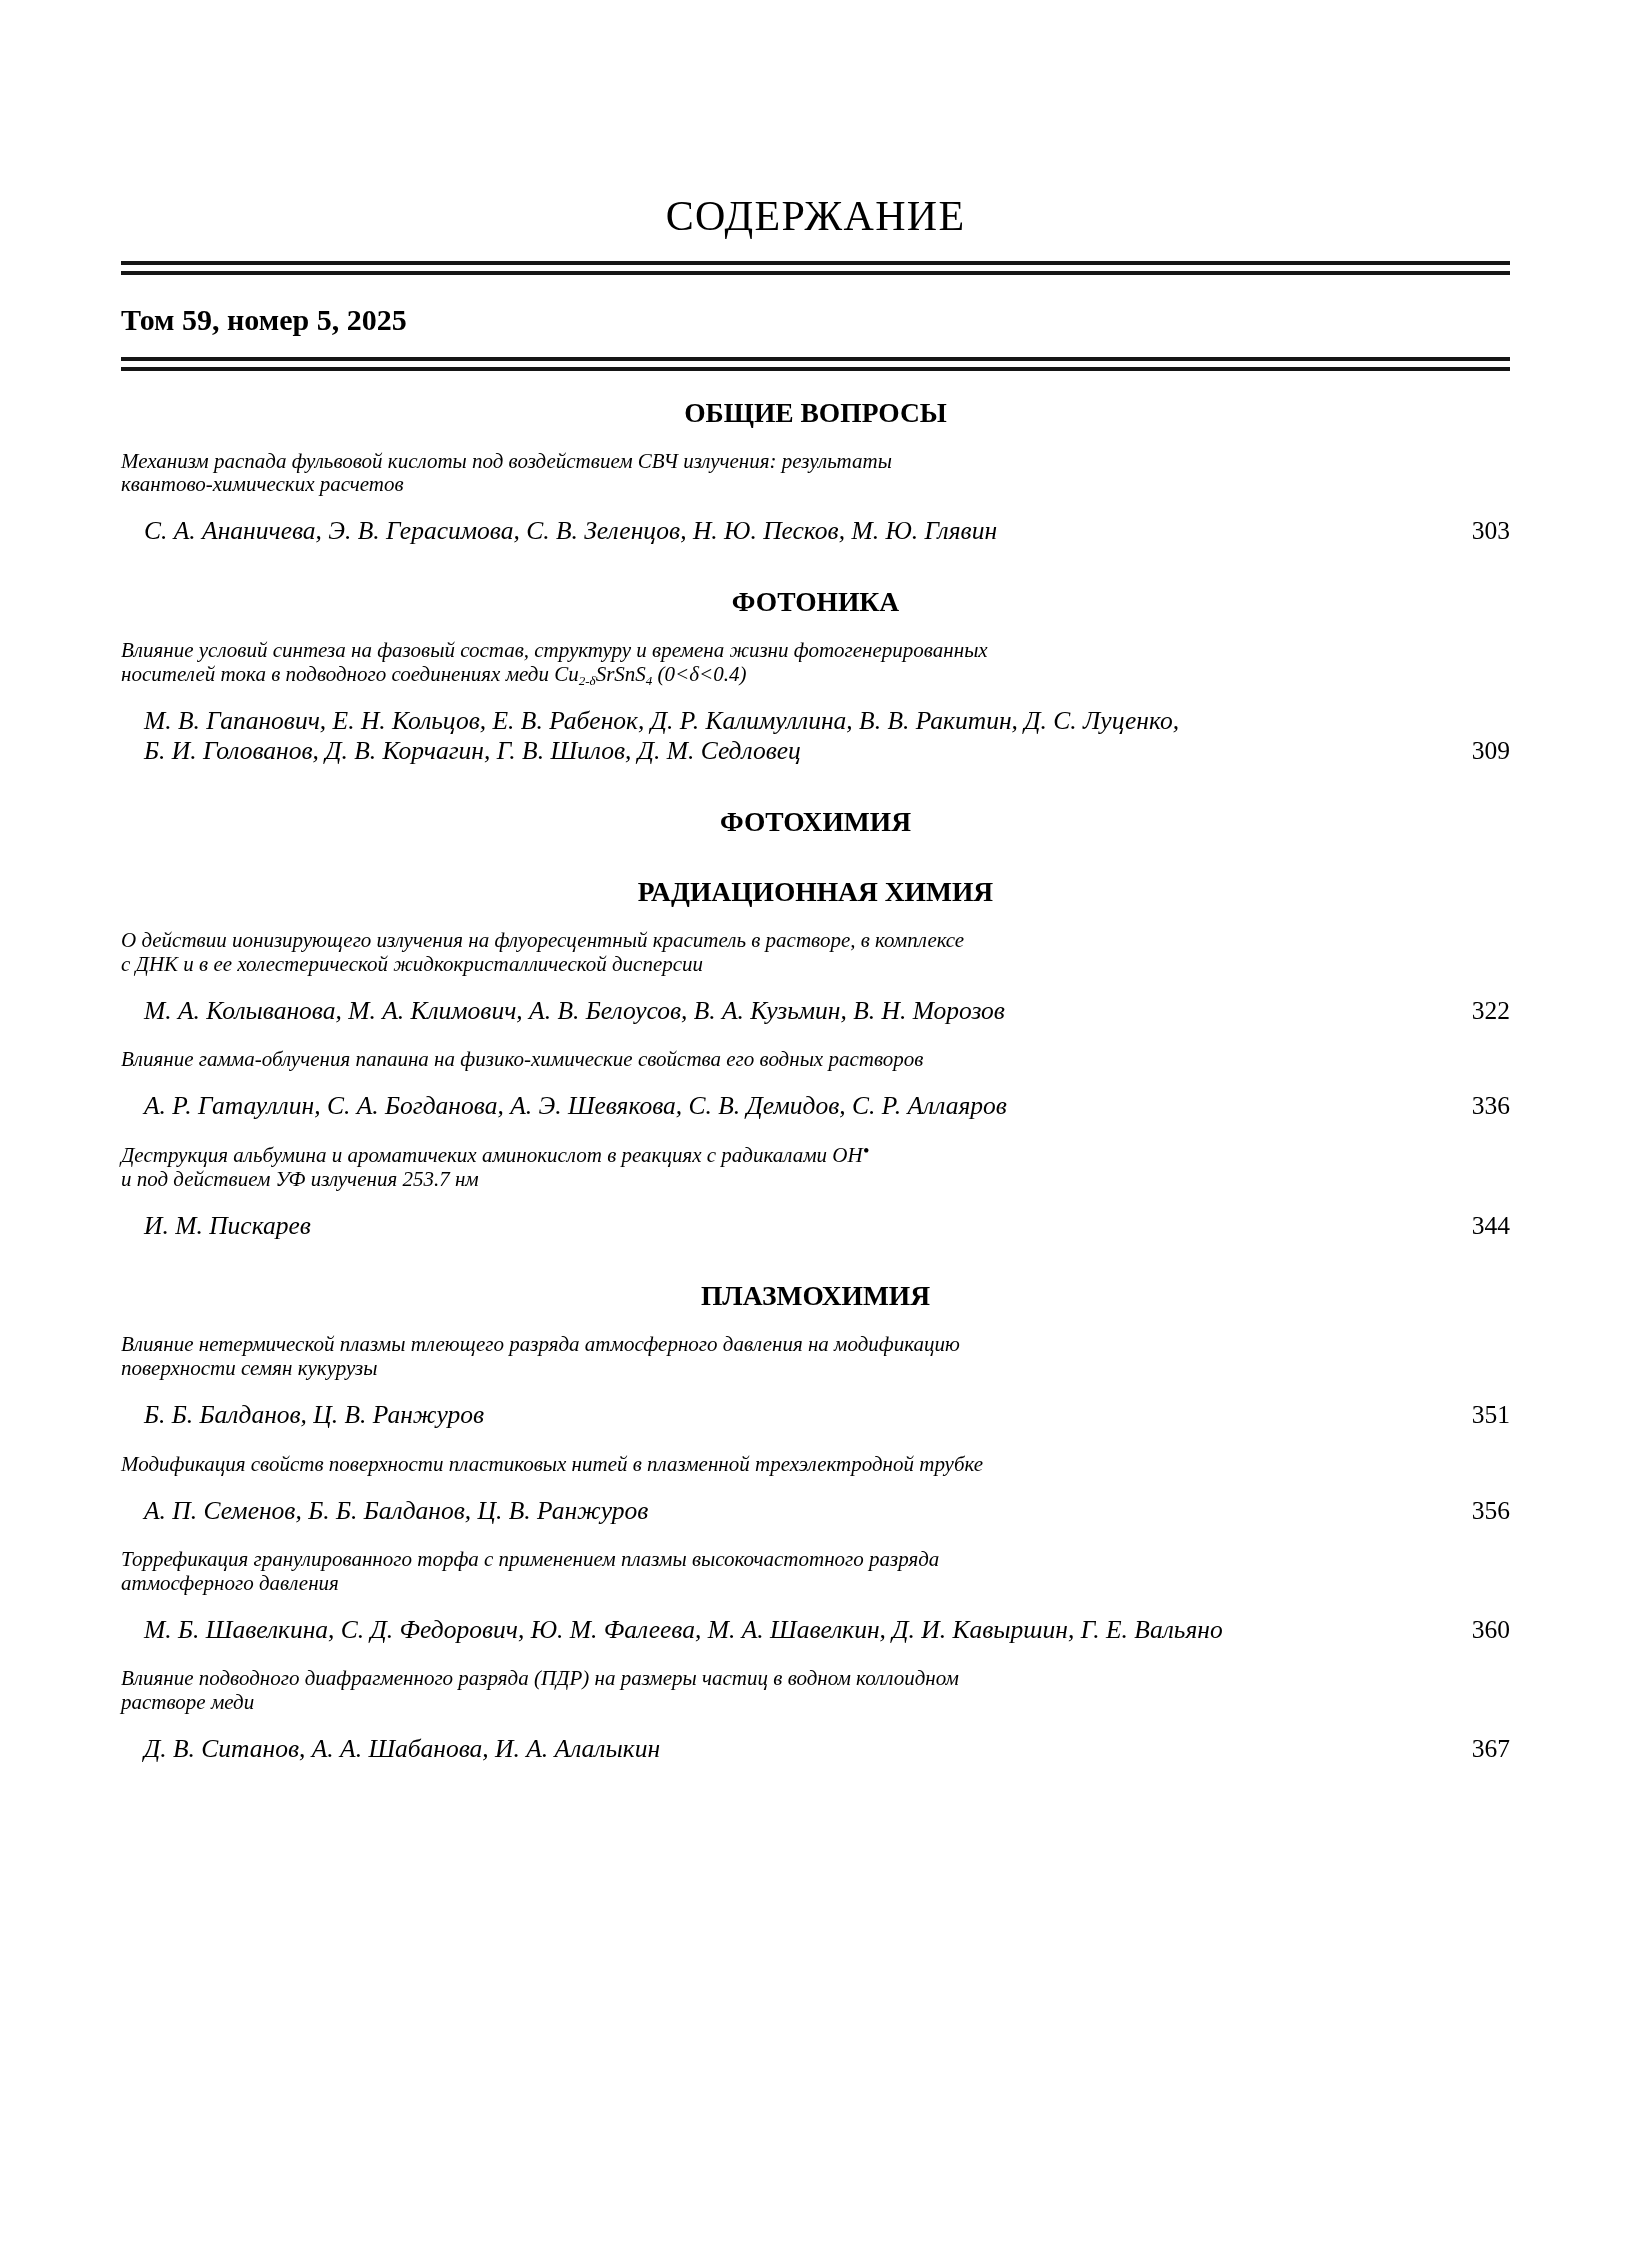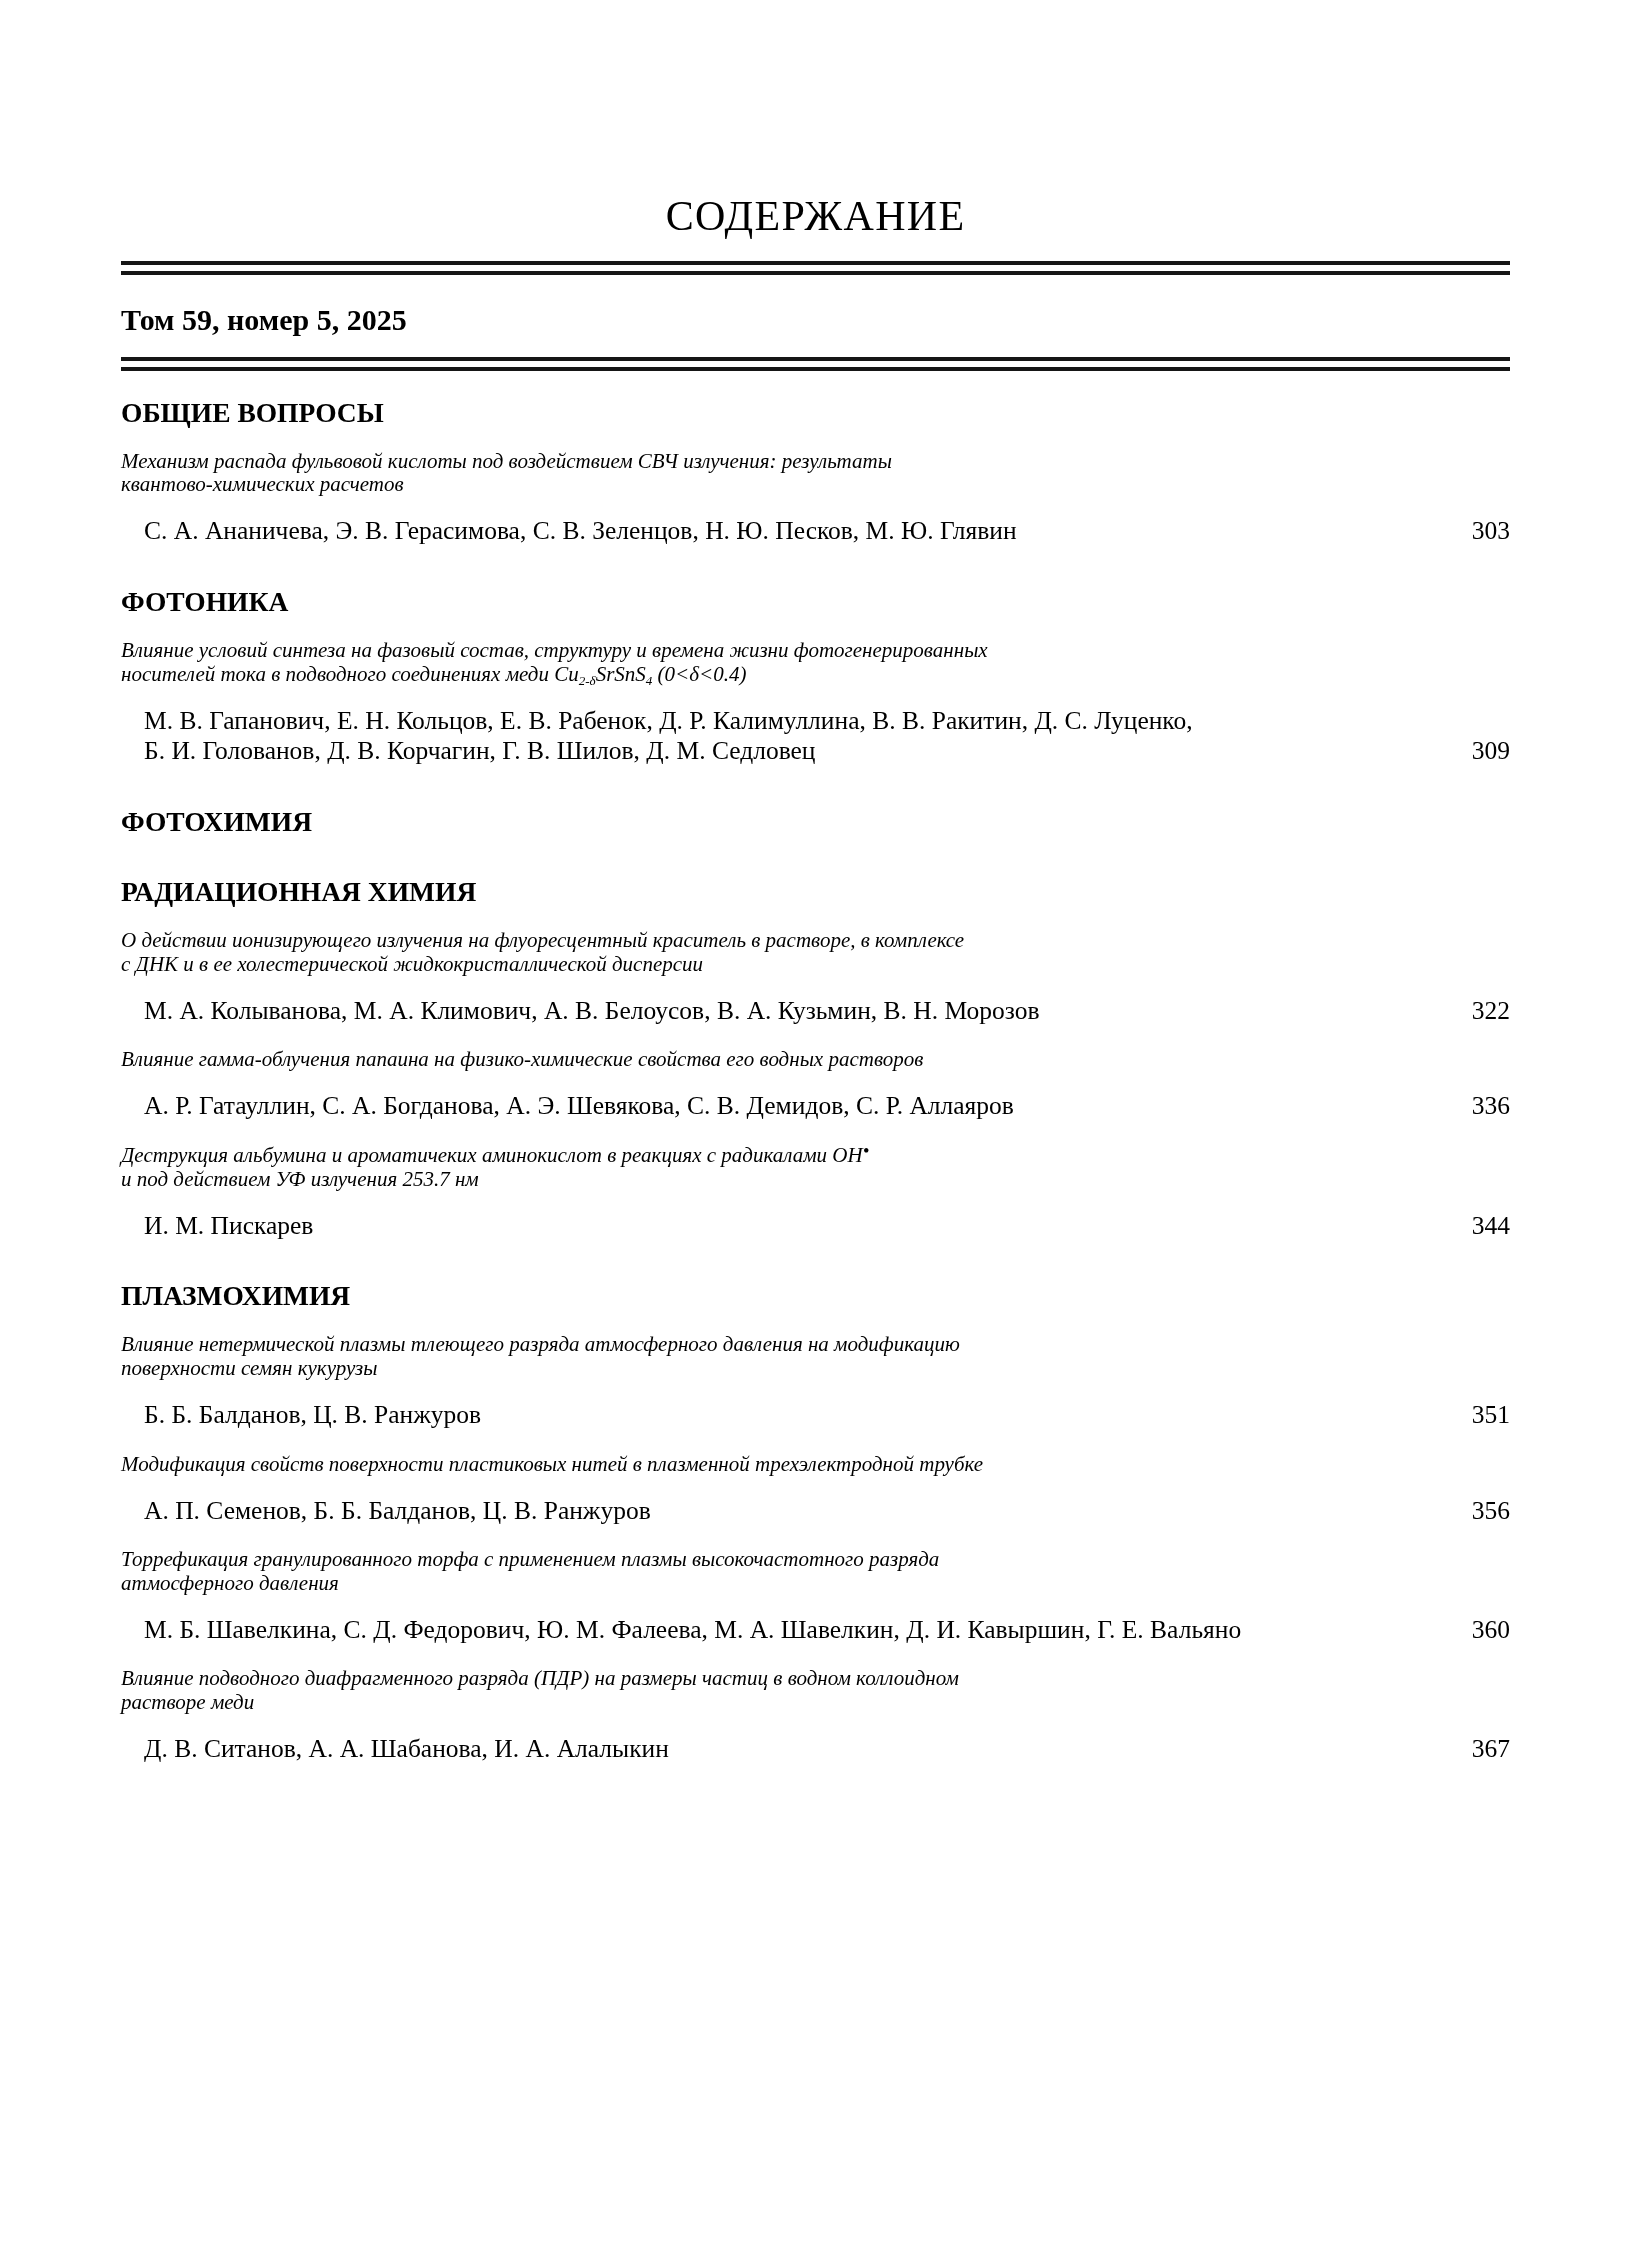--- a/index.html
+++ b/index.html
@@ -30,21 +30,21 @@
   }
   .issue-line {
     margin-top: 30px;
     font-size: 30px;
     font-weight: 700;
     line-height: 1;
   }
   .issue-line + .double-rule { margin-top: 21.5px; }
   .section-heading {
     margin: 40px 0 0 0;
-    text-align: left;
+    text-align: center;
     font-size: 27.5px;
     font-weight: 700;
     line-height: 1.1;
   }
   .section-heading.first { margin-top: 27px; }
   .article { margin-top: 22px; }
   .article-title {
     font-size: 21px;
     line-height: 1.12;
     font-weight: 400;
@@ -64,20 +64,21 @@
   }
   .authors-row {
     display: flex;
     justify-content: space-between;
     align-items: flex-end;
     margin-top: 19.5px;
     font-size: 25.5px;
     line-height: 1.2;
   }
   .authors {
+    font-style: italic;
     padding-left: 23px;
   }
   .page-num {
     font-style: normal;
     padding-left: 34px;
     white-space: nowrap;
   }
 </style>
 </head>
 <body>

